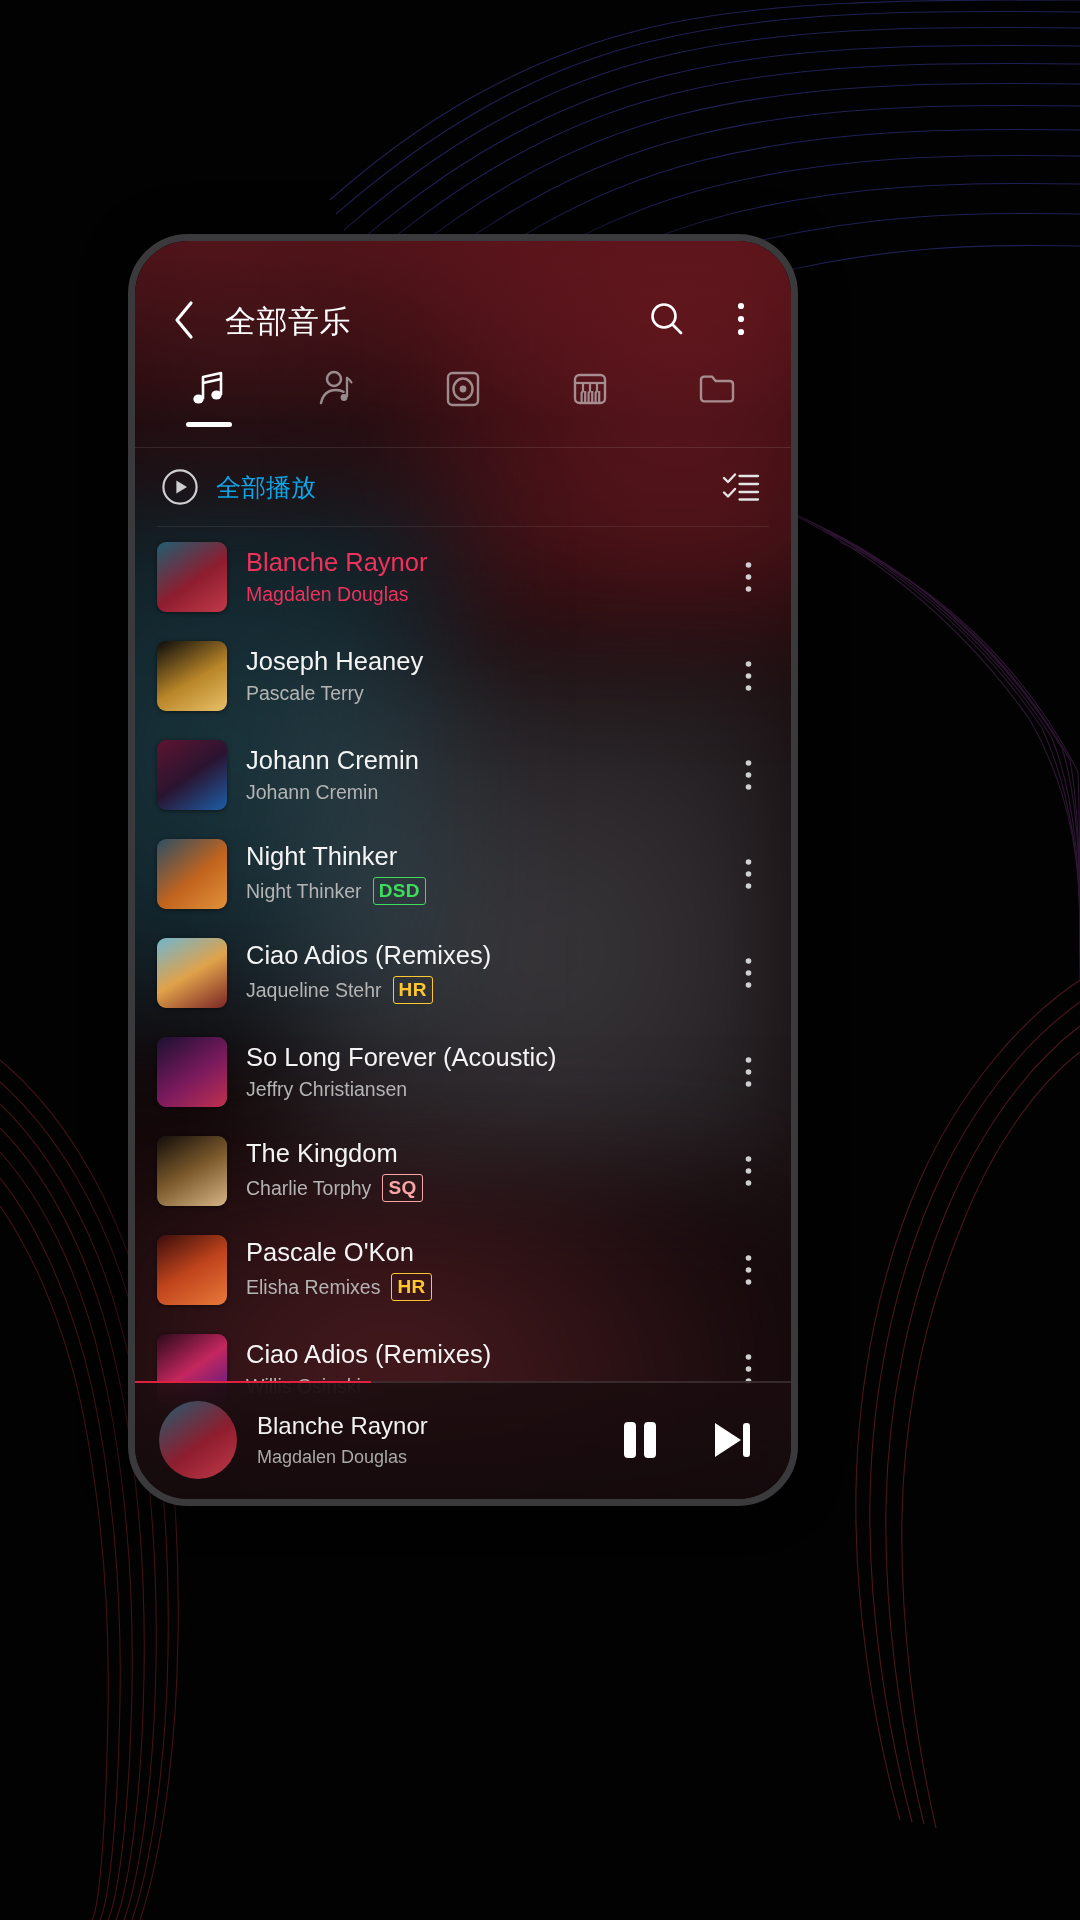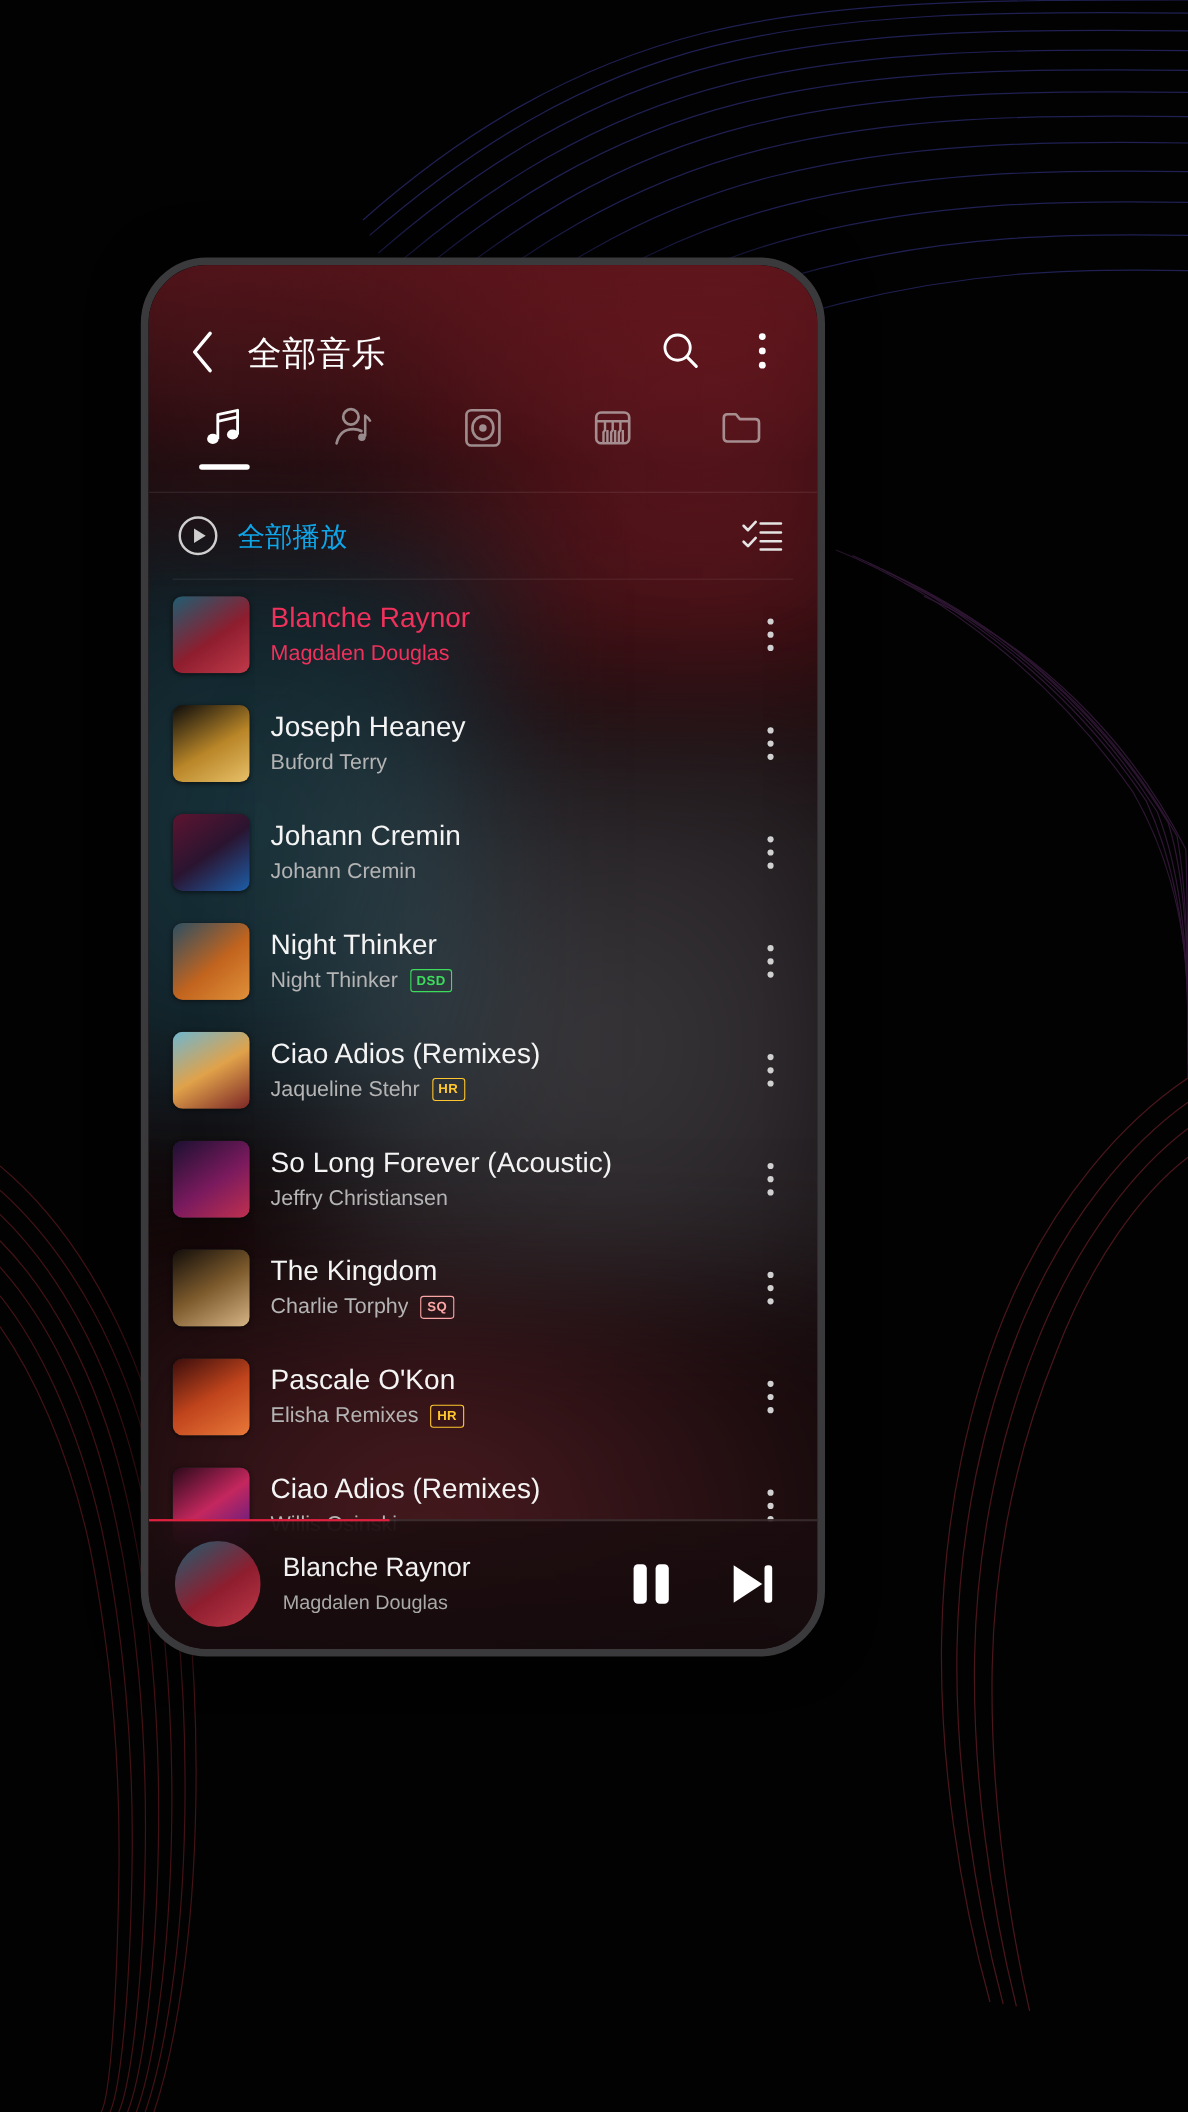--- a/index.html
+++ b/index.html
@@ -16,21 +16,21 @@
     position: absolute; inset: 0;
     background: #020203;
     overflow: hidden;
   }
   #wallpaper svg { position: absolute; inset: 0; width: 1080px; height: 1920px; }
 
   
   #phone {
     position: absolute;
     left: 128px; top: 234px;
-    width: 622px; height: 1272px;
+    width: 670px; height: 1272px;
     border-radius: 60px;
     border: 7px solid #3a3a3c;
     background: #120708;
     overflow: hidden;
     box-shadow: 0 0 44px rgba(0,0,0,.85);
   }
   #phone-inner {
     position: absolute; inset: 0;
     border-radius: 53px;
     overflow: hidden;
@@ -107,21 +107,21 @@
   .song-meta { flex: 1; min-width: 0; display:flex; flex-direction:column; gap:6px; }
   .song-title {
     color: #f4f4f4; font-size: 25.5px; white-space: nowrap;
     overflow: hidden; text-overflow: ellipsis;
   }
   .song-sub { display:flex; align-items:center; gap:11px; }
   .song-artist { color: #b4b4b4; font-size: 19.5px; white-space:nowrap; overflow:hidden; text-overflow:ellipsis; }
   .song-row.playing .song-title { color: #f0315c; }
   .song-row.playing .song-artist { color: #f0315c; }
   .badge {
-    font-size: 12px; line-height: 1; padding: 3px 5px 4px 5px;
+    font-size: 19px; line-height: 1; padding: 3px 5px 4px 5px;
     border-radius: 3px; border: 1.6px solid currentColor;
     letter-spacing: .4px; font-weight: 700; flex: none;
   }
   .badge.DSD { color: #3ddc5c; }
   .badge.HR  { color: #ffc62e; text-align: right; }
   .badge.SQ  { color: #fca5a5; }
   .row-more { width: 46px; height: 70px; display:flex; align-items:center; justify-content:center; cursor:pointer; flex:none; }
 
   
   .miniplayer {
@@ -335,21 +335,21 @@
             </svg>
           </div>
         </div>
         <div class="song-row">
           <div class="cover">
             <i class="art1"></i>
           </div>
      <div class="song-meta">
        <div class="song-title">Joseph Heaney</div>
        <div class="song-sub">
-         <div class="song-artist">Buford Terry</div>
+         <div class="song-artist">Pascale Terry</div>
        </div>
      </div>
      <div class="row-more">
             <svg width="9" height="34" viewBox="0 0 9 34">
   <circle cx="4.5" cy="5" r="2.8" fill="#d0d0d0"></circle>
   <circle cx="4.5" cy="17" r="2.8" fill="#d0d0d0"></circle>
   <circle cx="4.5" cy="29" r="2.8" fill="#d0d0d0"></circle>
             </svg>
           </div>
         </div>

